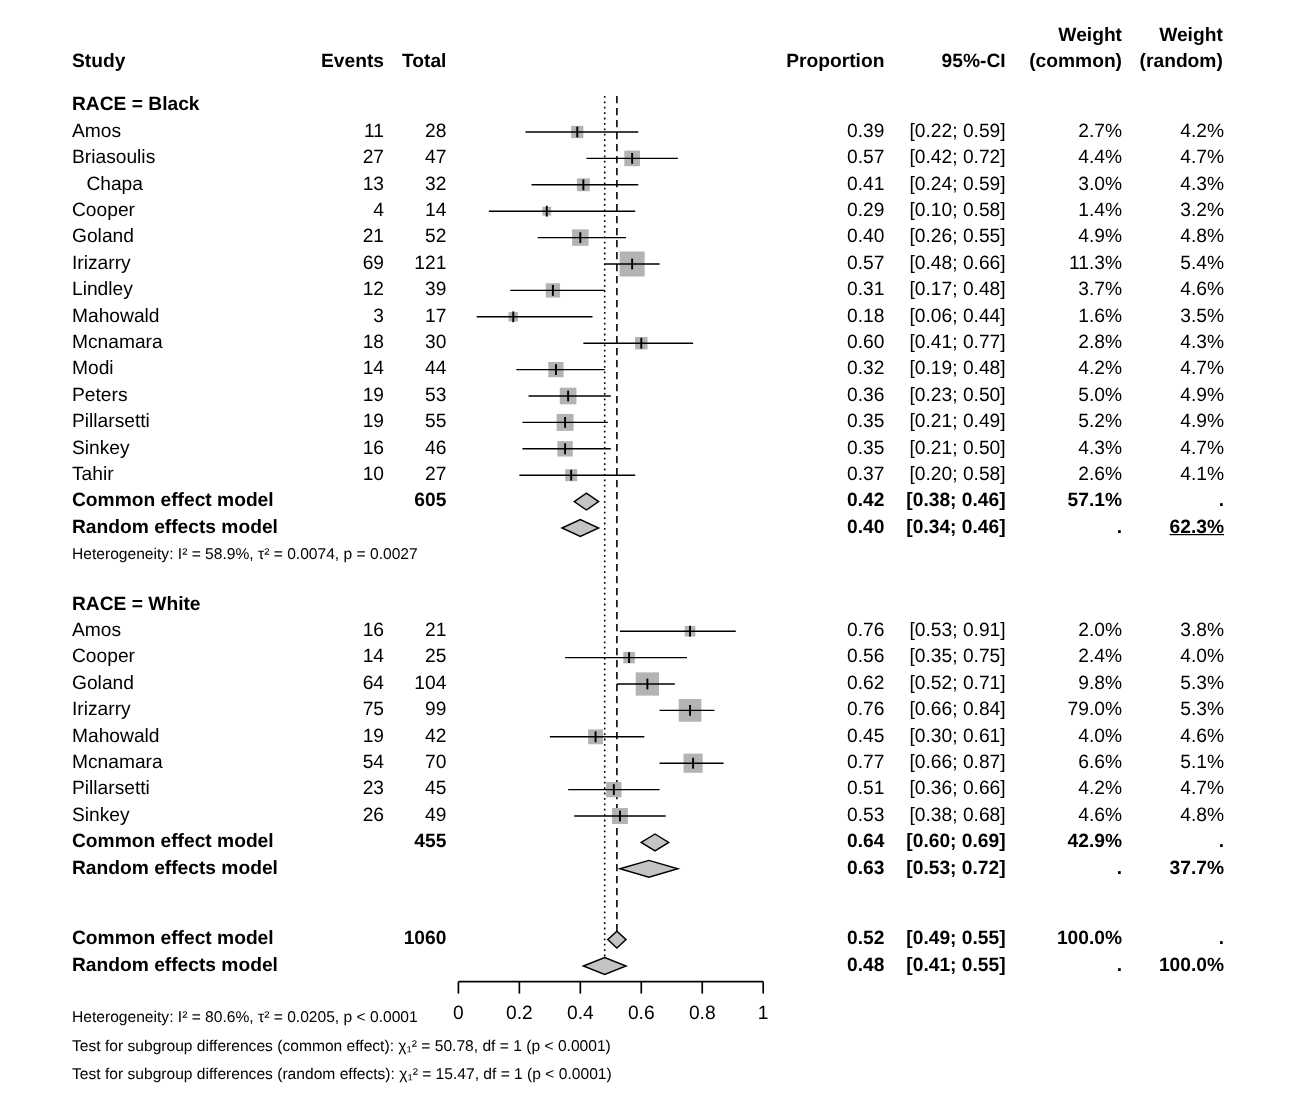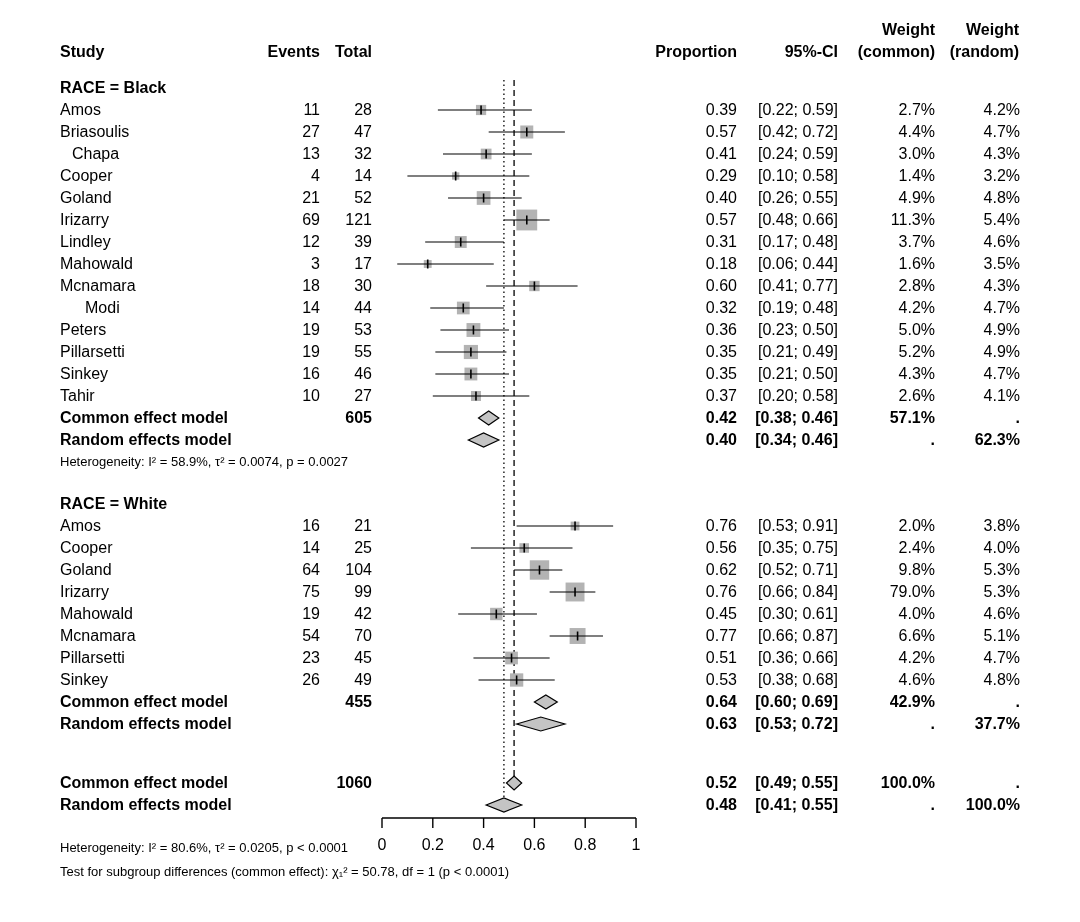--- a/index.html
+++ b/index.html
@@ -169,21 +169,21 @@
       <div class="cell" style="right: 242px; top: 253px;">[0.06; 0.44]</div>
       <div class="cell" style="right: 145px; top: 253px;">1.6%</div>
       <div class="cell" style="right: 60px; top: 253px;">3.5%</div>
       <div class="cell" style="left: 60px; top: 275px;">Mcnamara</div>
       <div class="cell" style="right: 760px; top: 275px;">18</div>
       <div class="cell" style="right: 708px; top: 275px;">30</div>
       <div class="cell" style="right: 343px; top: 275px;">0.60</div>
       <div class="cell" style="right: 242px; top: 275px;">[0.41; 0.77]</div>
       <div class="cell" style="right: 145px; top: 275px;">2.8%</div>
       <div class="cell" style="right: 60px; top: 275px;">4.3%</div>
-      <div class="cell" style="left: 60px; top: 297px; margin-left: 25px;">Modi</div>
+      <div class="cell" style="left: 60px; top: 297px;">Modi</div>
       <div class="cell" style="right: 760px; top: 297px;">14</div>
       <div class="cell" style="right: 708px; top: 297px;">44</div>
       <div class="cell" style="right: 343px; top: 297px;">0.32</div>
       <div class="cell" style="right: 242px; top: 297px;">[0.19; 0.48]</div>
       <div class="cell" style="right: 145px; top: 297px;">4.2%</div>
       <div class="cell" style="right: 60px; top: 297px;">4.7%</div>
       <div class="cell" style="left: 60px; top: 319px;">Peters</div>
       <div class="cell" style="right: 760px; top: 319px;">19</div>
       <div class="cell" style="right: 708px; top: 319px;">53</div>
       <div class="cell" style="right: 343px; top: 319px;">0.36</div>
@@ -214,21 +214,21 @@
       <div class="cell b" style="left: 60px; top: 407px;">Common effect model</div>
       <div class="cell b" style="right: 708px; top: 407px;">605</div>
       <div class="cell b" style="right: 343px; top: 407px;">0.42</div>
       <div class="cell b" style="right: 242px; top: 407px;">[0.38; 0.46]</div>
       <div class="cell b" style="right: 145px; top: 407px;">57.1%</div>
       <div class="cell b" style="right: 60px; top: 407px;">.</div>
       <div class="cell b" style="left: 60px; top: 429px;">Random effects model</div>
       <div class="cell b" style="right: 343px; top: 429px;">0.40</div>
       <div class="cell b" style="right: 242px; top: 429px;">[0.34; 0.46]</div>
       <div class="cell b" style="right: 145px; top: 429px;">.</div>
-      <div class="cell b" style="right: 60px; top: 429px;">62.3%</div>
+      <div class="cell b" style="right: 60px; top: 429px; text-decoration: underline;">62.3%</div>
       <div class="cell small" style="left: 60px; top: 451px;">Heterogeneity: I² = 58.9%, τ² = 0.0074, p = 0.0027</div>
       <div class="cell b" style="left: 60px; top: 493px;">RACE = White</div>
       <div class="cell" style="left: 60px; top: 515px;">Amos</div>
       <div class="cell" style="right: 760px; top: 515px;">16</div>
       <div class="cell" style="right: 708px; top: 515px;">21</div>
       <div class="cell" style="right: 343px; top: 515px;">0.76</div>
       <div class="cell" style="right: 242px; top: 515px;">[0.53; 0.91]</div>
       <div class="cell" style="right: 145px; top: 515px;">2.0%</div>
       <div class="cell" style="right: 60px; top: 515px;">3.8%</div>
       <div class="cell" style="left: 60px; top: 537px;">Cooper</div>
@@ -297,20 +297,21 @@
       <div class="cell b" style="right: 242px; top: 772px;">[0.49; 0.55]</div>
       <div class="cell b" style="right: 145px; top: 772px;">100.0%</div>
       <div class="cell b" style="right: 60px; top: 772px;">.</div>
       <div class="cell b" style="left: 60px; top: 794px;">Random effects model</div>
       <div class="cell b" style="right: 343px; top: 794px;">0.48</div>
       <div class="cell b" style="right: 242px; top: 794px;">[0.41; 0.55]</div>
       <div class="cell b" style="right: 145px; top: 794px;">.</div>
       <div class="cell b" style="right: 60px; top: 794px;">100.0%</div>
       <div class="cell small" style="left: 60px; top: 837px;">Heterogeneity: I² = 80.6%, τ² = 0.0205, p &lt; 0.0001</div>
       <div class="cell small" style="left: 60px; top: 861px;">Test for subgroup differences (common effect): χ₁² = 50.78, df = 1 (p &lt; 0.0001)</div>
+      <div class="cell small" style="left: 60px; top: 884px;">Test for subgroup differences (random effects): χ₁² = 15.47, df = 1 (p &lt; 0.0001)</div>
     </div>
   <div id="axis-labels">
       <div class="cell ctr" style="left: 382px; top: 834px;">0</div>
       <div class="cell ctr" style="left: 432.8px; top: 834px;">0.2</div>
       <div class="cell ctr" style="left: 483.6px; top: 834px;">0.4</div>
       <div class="cell ctr" style="left: 534.4px; top: 834px;">0.6</div>
       <div class="cell ctr" style="left: 585.2px; top: 834px;">0.8</div>
       <div class="cell ctr" style="left: 636px; top: 834px;">1</div>
     </div>
 </div>

